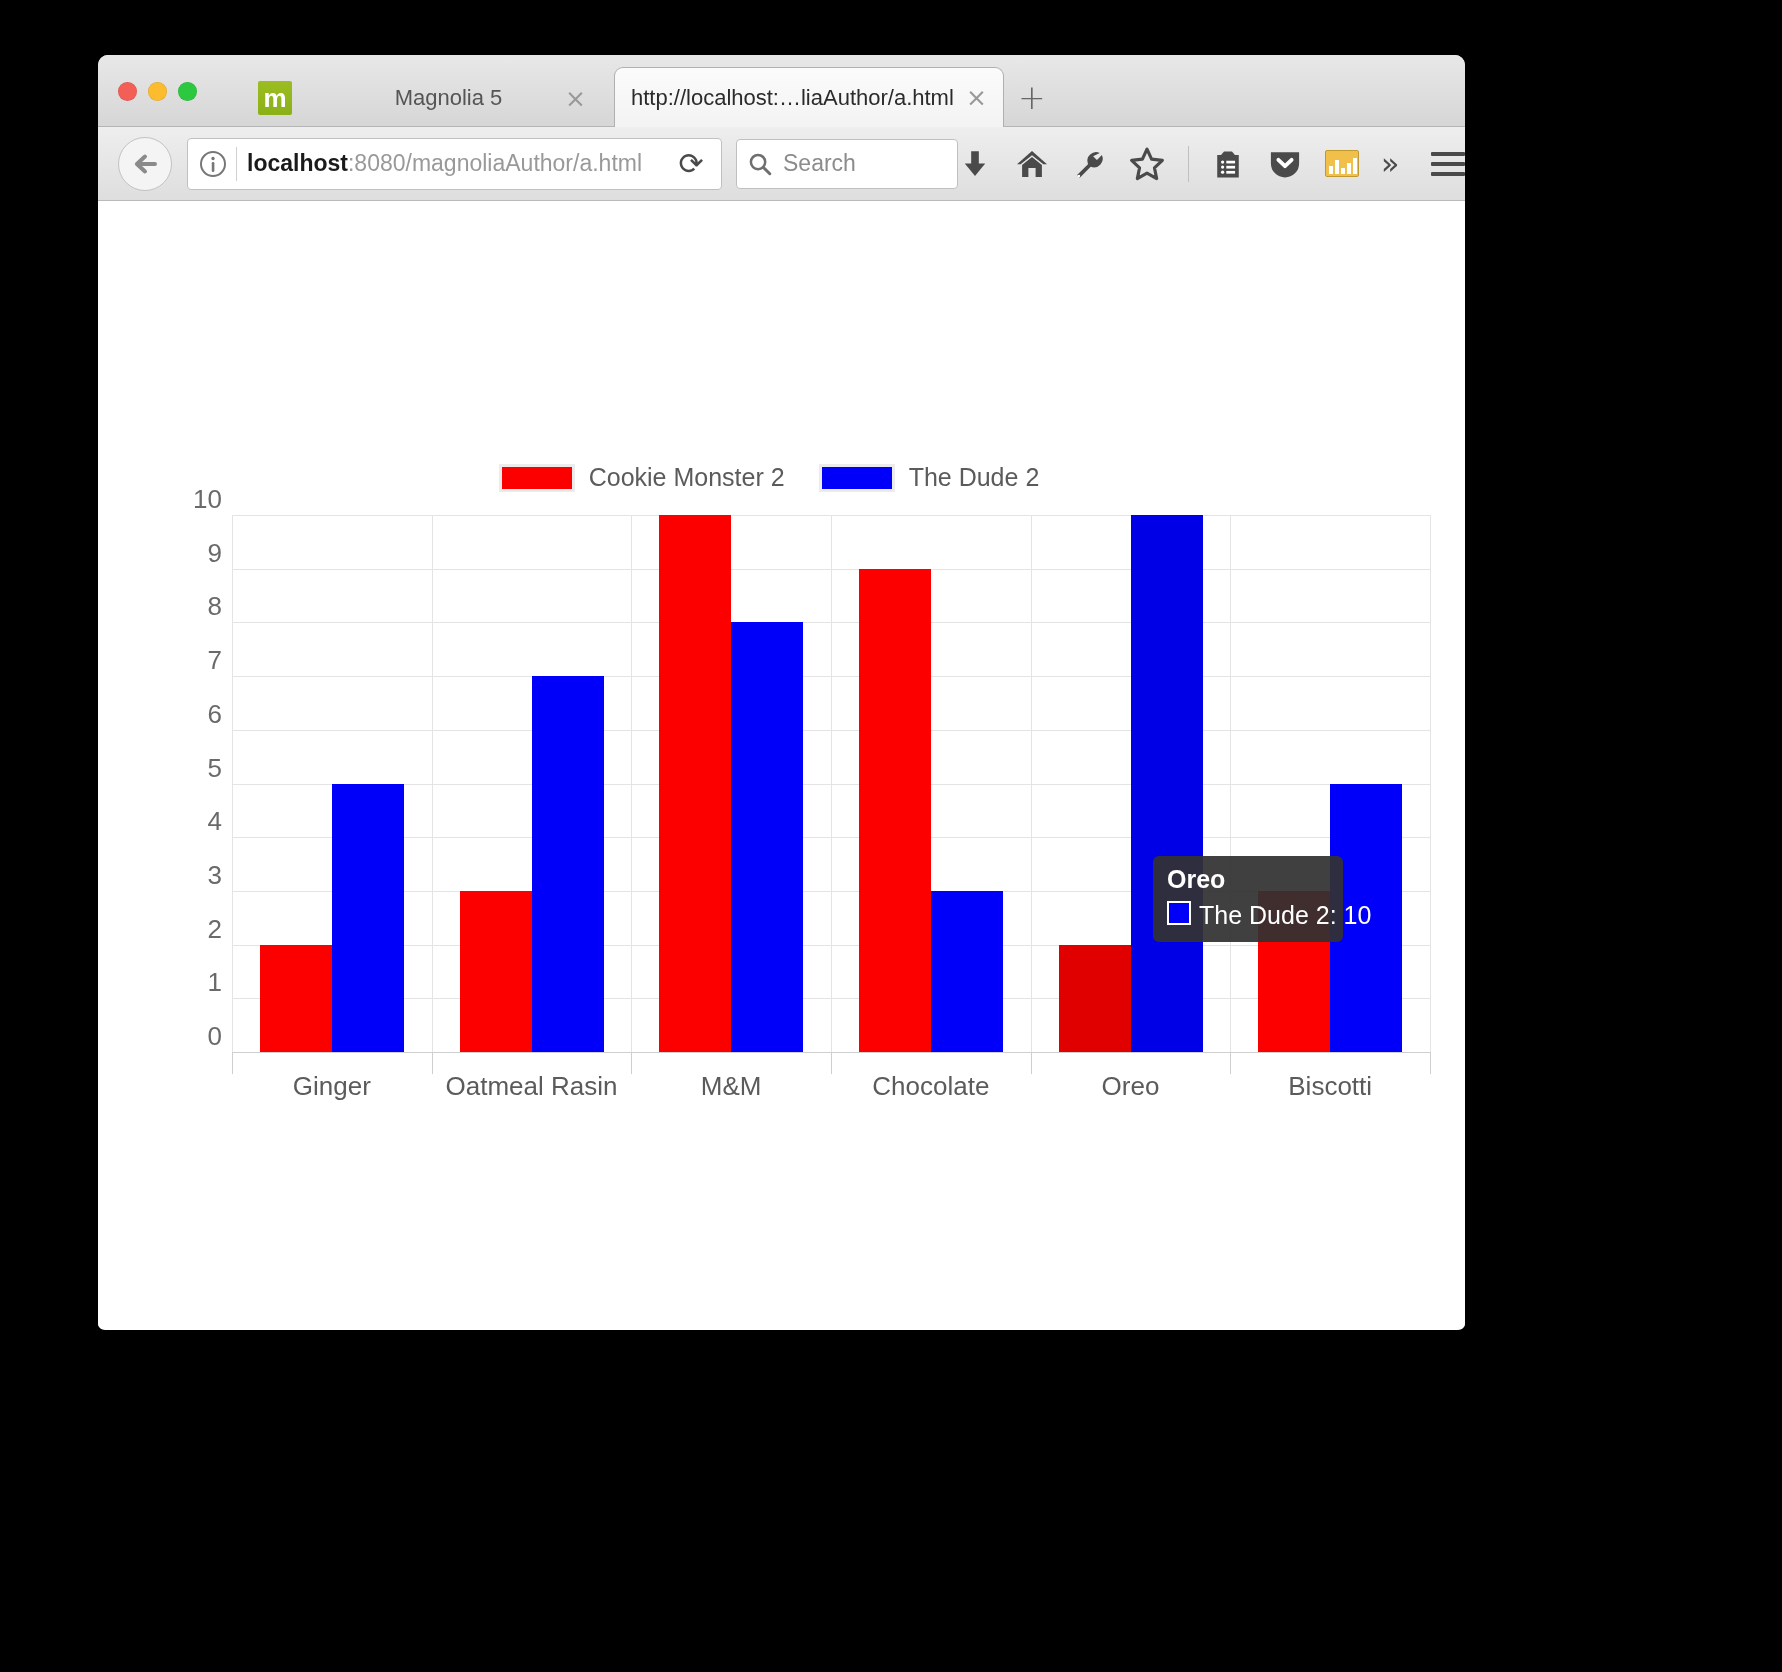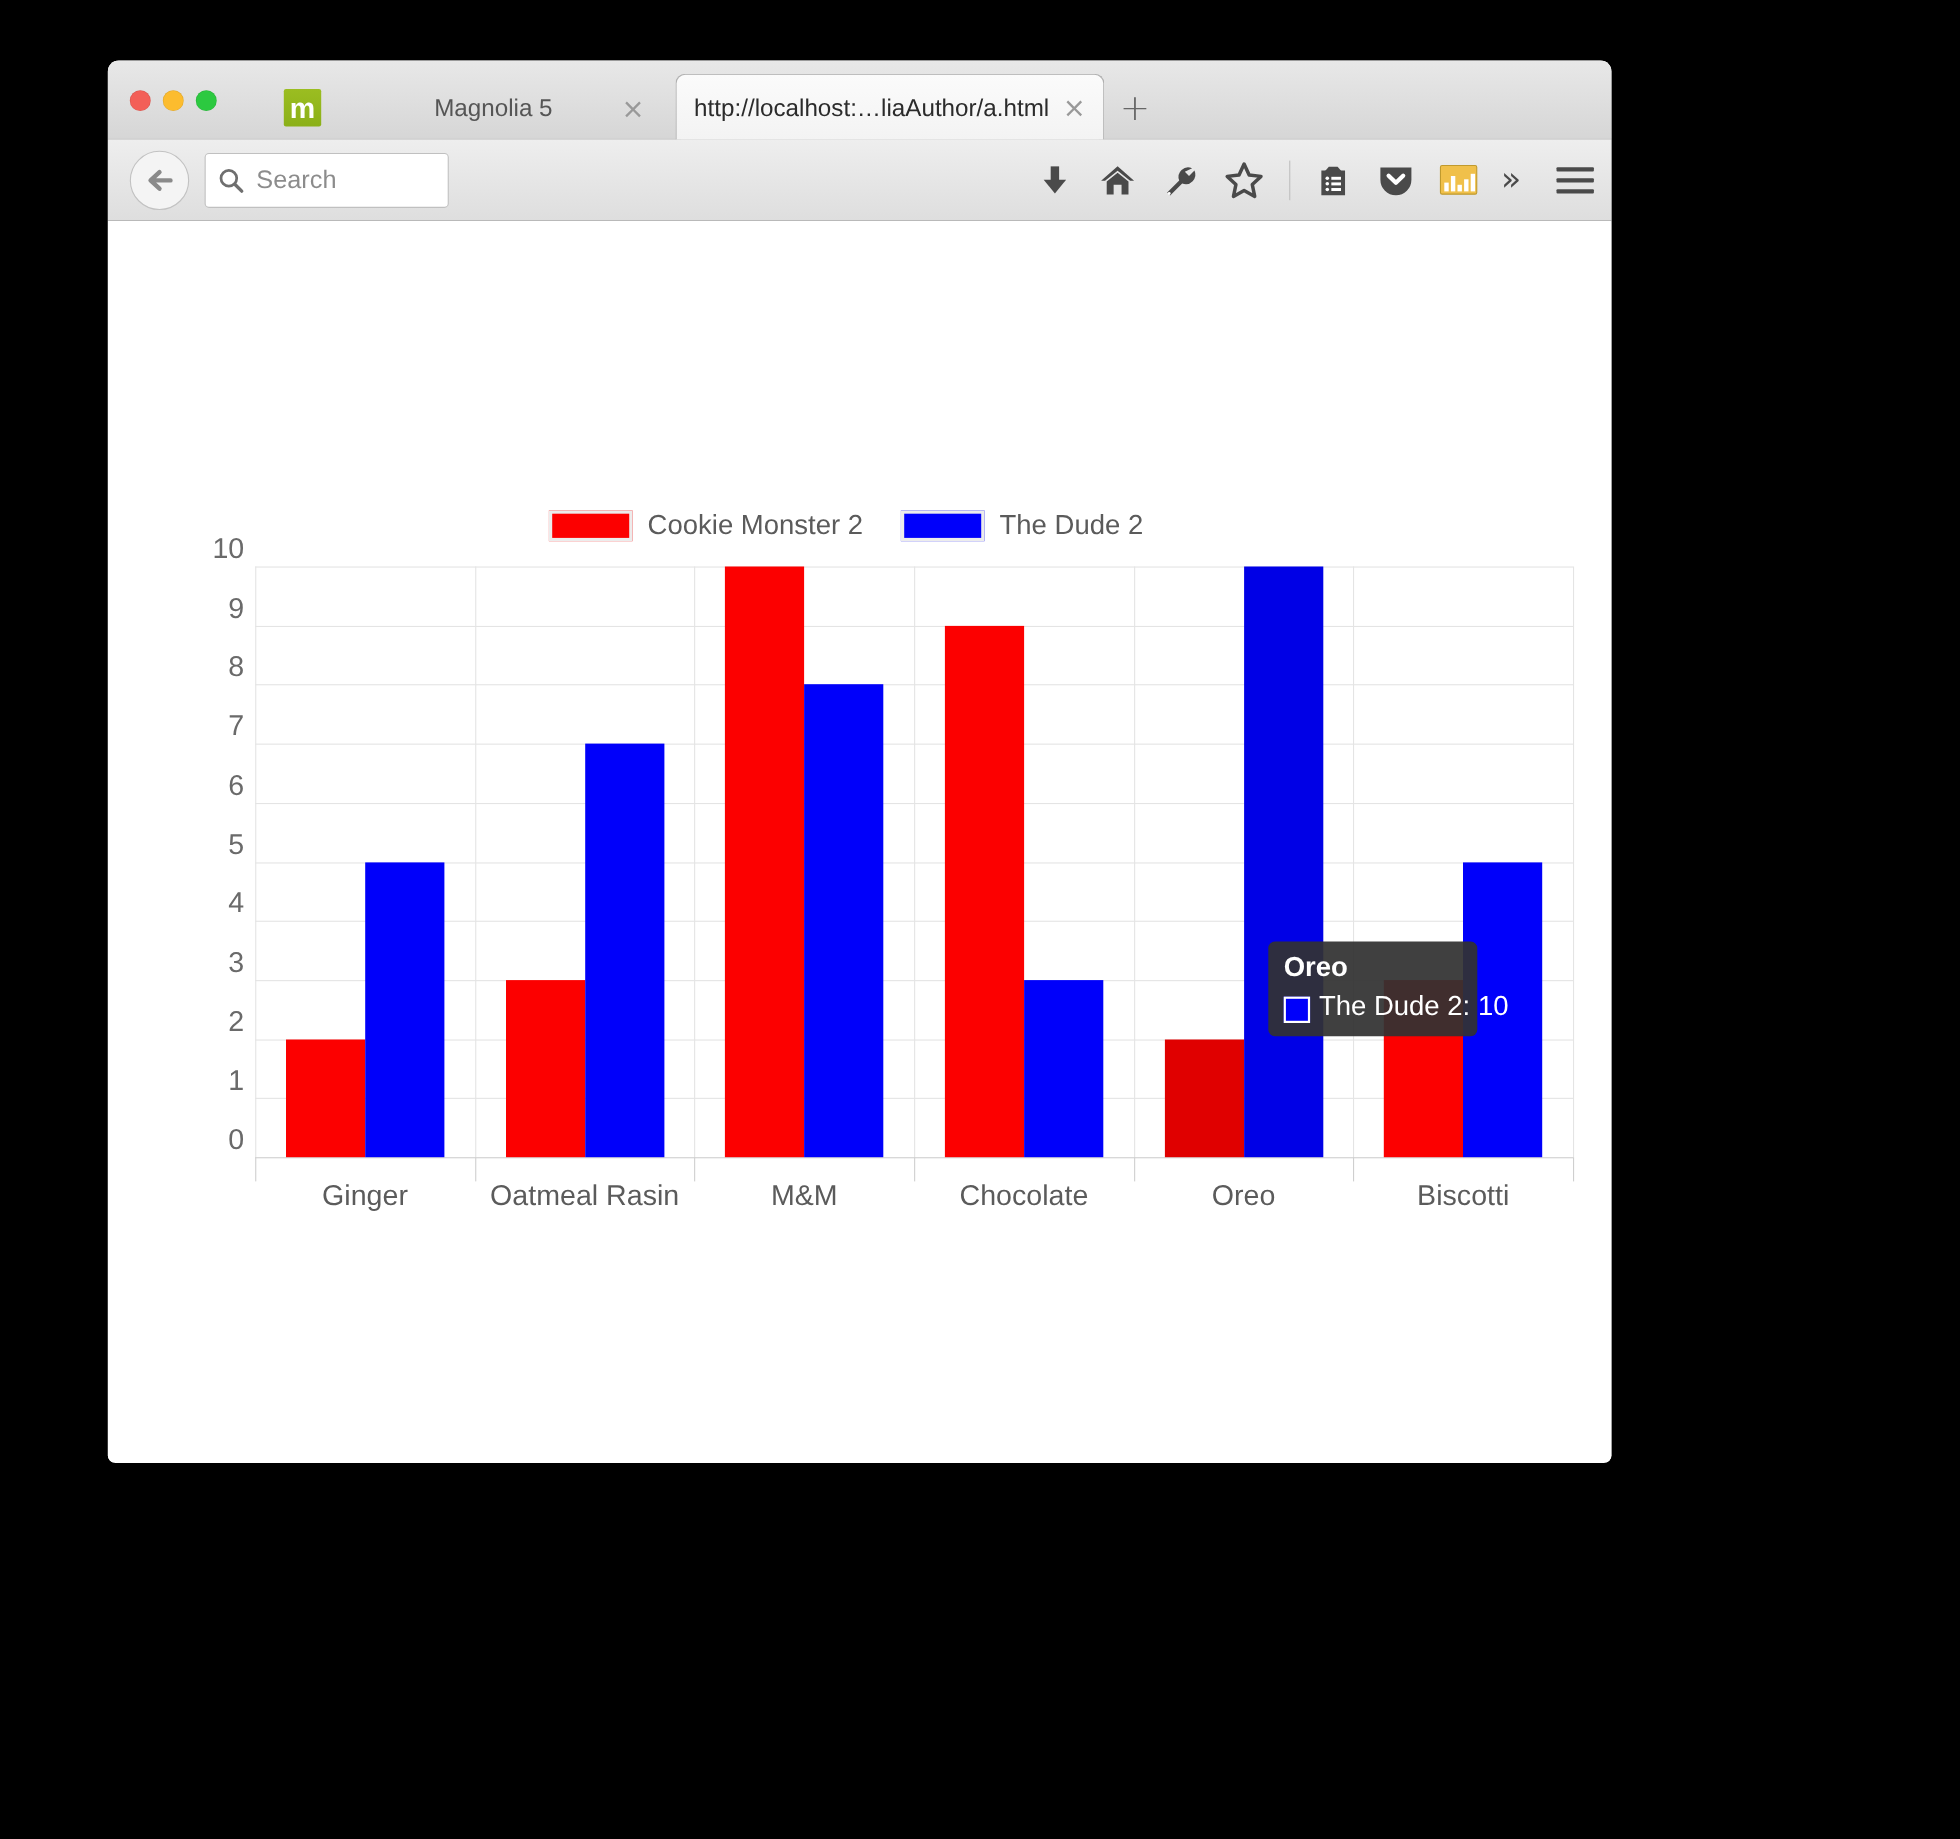--- a/index.html
+++ b/index.html
@@ -290,21 +290,21 @@
     background: rgba(50,50,50,0.93);
     border-radius: 6px;
     padding: 9px 14px 12px 14px;
     z-index: 20;
   }
   #tooltip-title {
     font-size: 25px; font-weight: bold; color: #ffffff;
     line-height: 1.15;
   }
   #tooltip-row {
-    display: flex; align-items: flex-end;
+    display: flex; align-items: flex-start;
     gap: 8px; margin-top: 7px;
   }
   #tooltip-swatch {
     width: 24px; height: 24px;
     background: #0000fa;
     border: 2px solid #ffffff;
     flex: none;
   }
   #tooltip-value {
     font-size: 25px; color: #ffffff; white-space: nowrap;
@@ -338,20 +338,32 @@
   </div>
 
   <div id="nav-toolbar">
 
     <div id="back-button">
       <svg width="30" height="30" viewBox="0 0 24 24">
         <path d="M20 12 H7 M12 6 L5.5 12 L12 18" fill="none" stroke="#8a8a8a" stroke-width="3.2" stroke-linecap="round" stroke-linejoin="round"></path>
       </svg>
     </div>
 
+    <div id="url-container">
+      <span id="identity-icon">
+        <svg width="30" height="30" viewBox="0 0 24 24">
+          <circle cx="12" cy="12" r="9.6" fill="none" stroke="#777777" stroke-width="1.6"></circle>
+          <circle cx="12" cy="7.6" r="1.35" fill="#777777"></circle>
+          <rect x="11" y="10.3" width="2.1" height="8" rx="1" fill="#777777"></rect>
+        </svg>
+      </span>
+      <span id="url-divider"></span>
+      <span id="url-text"><b>localhost</b><span>:8080/magnoliaAuthor/a.html</span></span>
+      <span id="reload-button">⟳</span>
+    </div>
 
     <div id="search-container">
       <svg width="26" height="26" viewBox="0 0 24 24">
         <circle cx="10.2" cy="10.2" r="6.6" fill="none" stroke="#6f6f6f" stroke-width="2.3"></circle>
         <path d="M15.2 15.2 L21 21" stroke="#6f6f6f" stroke-width="2.8" stroke-linecap="round"></path>
       </svg>
       <span id="search-placeholder">Search</span>
     </div>
 
     <div id="toolbar-icons">

